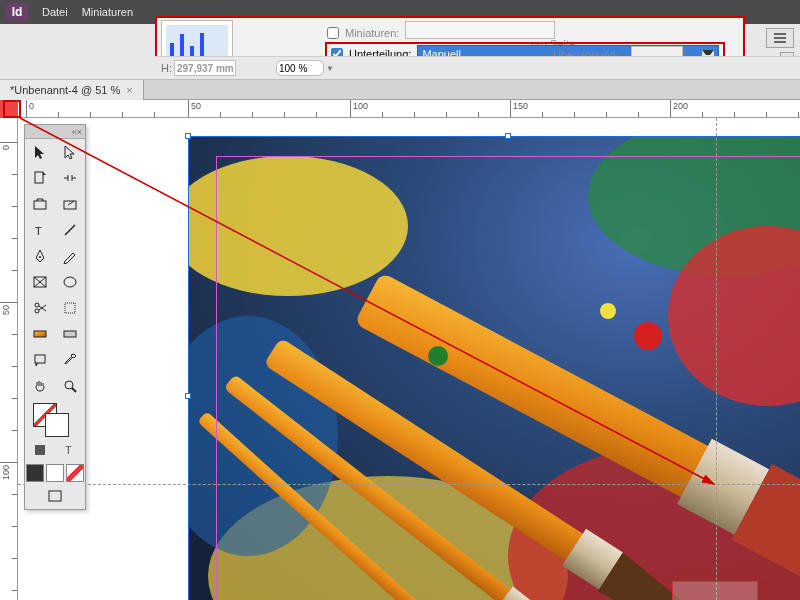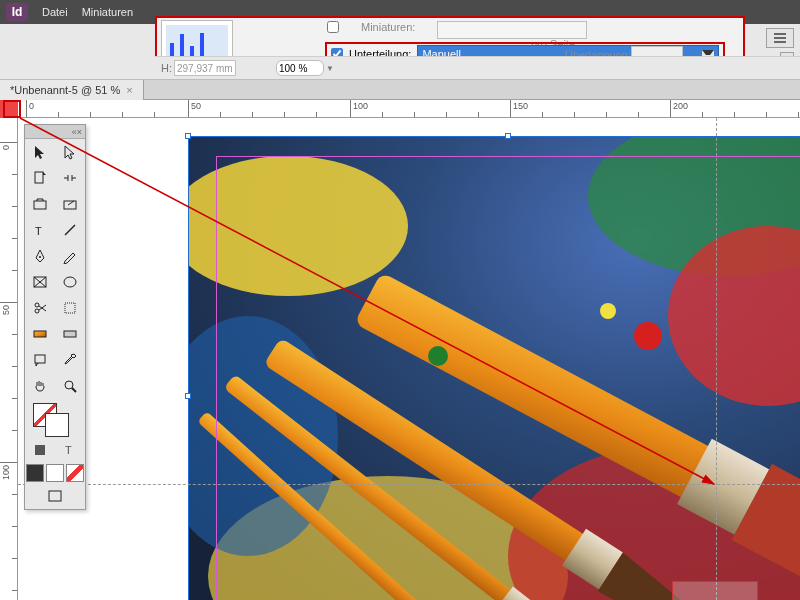--- a/index.html
+++ b/index.html
@@ -14,29 +14,29 @@
 .xy-row label{width:14px;color:#333;font-size:10px}
 .num-field{display:flex;align-items:center}
 .num-field input{width:78px;height:18px;border:1px solid #a0a0a0;background:#fff;padding:0 3px;font-size:10px}
 .stepper{display:flex;flex-direction:column}
 .stepper button{width:12px;height:9px;background:#e4e4e4;border:1px solid #a0a0a0;font-size:6px;line-height:6px;padding:0;cursor:pointer}
 .redbox1{position:absolute;left:155px;top:-8px;width:590px;height:56px;border:2px solid #cc0000;background:#f2f2f2}
 .preview-thumb{position:absolute;left:4px;top:2px;width:72px;height:48px;background:#fff;border:1px solid #bbb}
 .preview-thumb::before{content:"";position:absolute;left:4px;top:4px;right:4px;bottom:4px;background:linear-gradient(#dbe8f7,#dbe8f7)}
 .preview-thumb .bars{position:absolute;bottom:6px;left:8px;right:8px;height:30px;display:flex;align-items:flex-end;gap:6px}
 .preview-thumb .bars span{width:4px;background:#2b4fff}
-.mini-row{position:absolute;left:170px;top:3px;display:flex;align-items:flex-start;gap:22px;color:#8a8a8a}
+.mini-row{position:absolute;left:170px;top:3px;display:flex;align-items:flex-end;gap:6px;color:#8a8a8a}
 .mini-row input[type=checkbox]{width:12px;height:12px}
 .mini-sel{width:150px;height:18px;border:1px solid #bfbfbf;background:#f5f5f5}
 .perpage{position:absolute;right:168px;top:20px;color:#8a8a8a}
 .redbox2{position:absolute;left:168px;top:24px;width:400px;height:24px;border:2px solid #cc0000;display:flex;align-items:center;gap:6px;padding:0 4px}
 .redbox2 input[type=checkbox]{width:12px;height:12px;accent-color:#3b7fd6}
 .redbox2 .sel{flex:1;height:18px;background:#3b7fd6;color:#fff;display:flex;align-items:center;justify-content:space-between;padding:0 4px;border:1px solid #2b5fa6}
 .redbox2 .sel .arrow{width:0;height:0;border-left:4px solid transparent;border-right:4px solid transparent;border-top:5px solid #333;background:#e8e8e8;padding:2px;box-sizing:content-box}
-.overlap{position:absolute;right:60px;top:28px;display:flex;align-items:center;gap:0;color:#8a8a8a}
+.overlap{position:absolute;right:60px;top:28px;display:flex;align-items:center;gap:12px;color:#8a8a8a}
 .overlap input{width:52px;height:18px;border:1px solid #bfbfbf;background:#efefef}
 .rpanel-btn{position:absolute;right:6px;top:4px;width:28px;height:20px;border:1px solid #a0a0a0;background:#e4e4e4;display:flex;align-items:center;justify-content:center}
 .rpanel-btn::before{content:"";width:12px;height:10px;background:linear-gradient(#666 0 2px,transparent 2px 4px,#666 4px 6px,transparent 6px 8px,#666 8px 10px)}
 .dd-small{position:absolute;right:6px;top:28px;width:14px;height:14px;border:1px solid #a0a0a0;background:#e4e4e4}
 .dd-small::before{content:"";position:absolute;left:3px;top:4px;width:0;height:0;border-left:4px solid transparent;border-right:4px solid transparent;border-top:5px solid #555}
 .controlbar2{position:absolute;top:56px;left:155px;right:0;height:24px;background:#e8e8e8;border-top:1px solid #cfcfcf;border-bottom:1px solid #bdbdbd;display:flex;align-items:center;gap:10px;padding:0 6px;color:#777;font-size:10px}
 .controlbar2 .field{display:flex;align-items:center;gap:2px}
 .controlbar2 input{width:62px;height:16px;border:1px solid #bfbfbf;background:#fff;font-size:10px;padding:0 2px}
 .tabbar{position:absolute;top:80px;left:0;right:0;height:20px;background:#d4d4d4;border-bottom:1px solid #a0a0a0;display:flex}
 .tab{height:20px;background:#e9e9e9;border-right:1px solid #a0a0a0;padding:0 10px;display:flex;align-items:center;gap:6px;color:#333}
@@ -137,32 +137,32 @@
         <input value="" style="">
       </div>
     </div>
     <div class="rpanel-btn"></div>
     <div class="dd-small"></div>
   </div>
 
   <div class="controlbar2">
     <div class="field">
         <span>H:</span>
-        <input disabled="" style="color: rgb(153, 153, 153);" value="297,937 mm">
+        <input disabled="" style="color: rgb(153, 153, 153); font-weight: bold;" value="297,937 mm">
       </div>
     <div class="field" style="margin-left:30px">
         <input style="width: 48px; border-radius: 6px;" value="100 %">
         <span style="font-size:8px">▼</span>
       </div>
     <div style="flex:1"></div>
   </div>
 
   <div class="tabbar">
     <div class="tab">
-      <span>*Unbenannt-5 @ 51 %</span>
+      <span>*Unbenannt-4 @ 51 %</span>
       <span class="close">×</span>
     </div>
   </div>
 
   <div class="redsq"></div>
 
   <div class="ruler-h">
       <div class="tick major" data-v="0" style="left: 8px;"></div>
       <div class="tick minor" style="left: 40px;"></div>
       <div class="tick minor" style="left: 72px;"></div>

